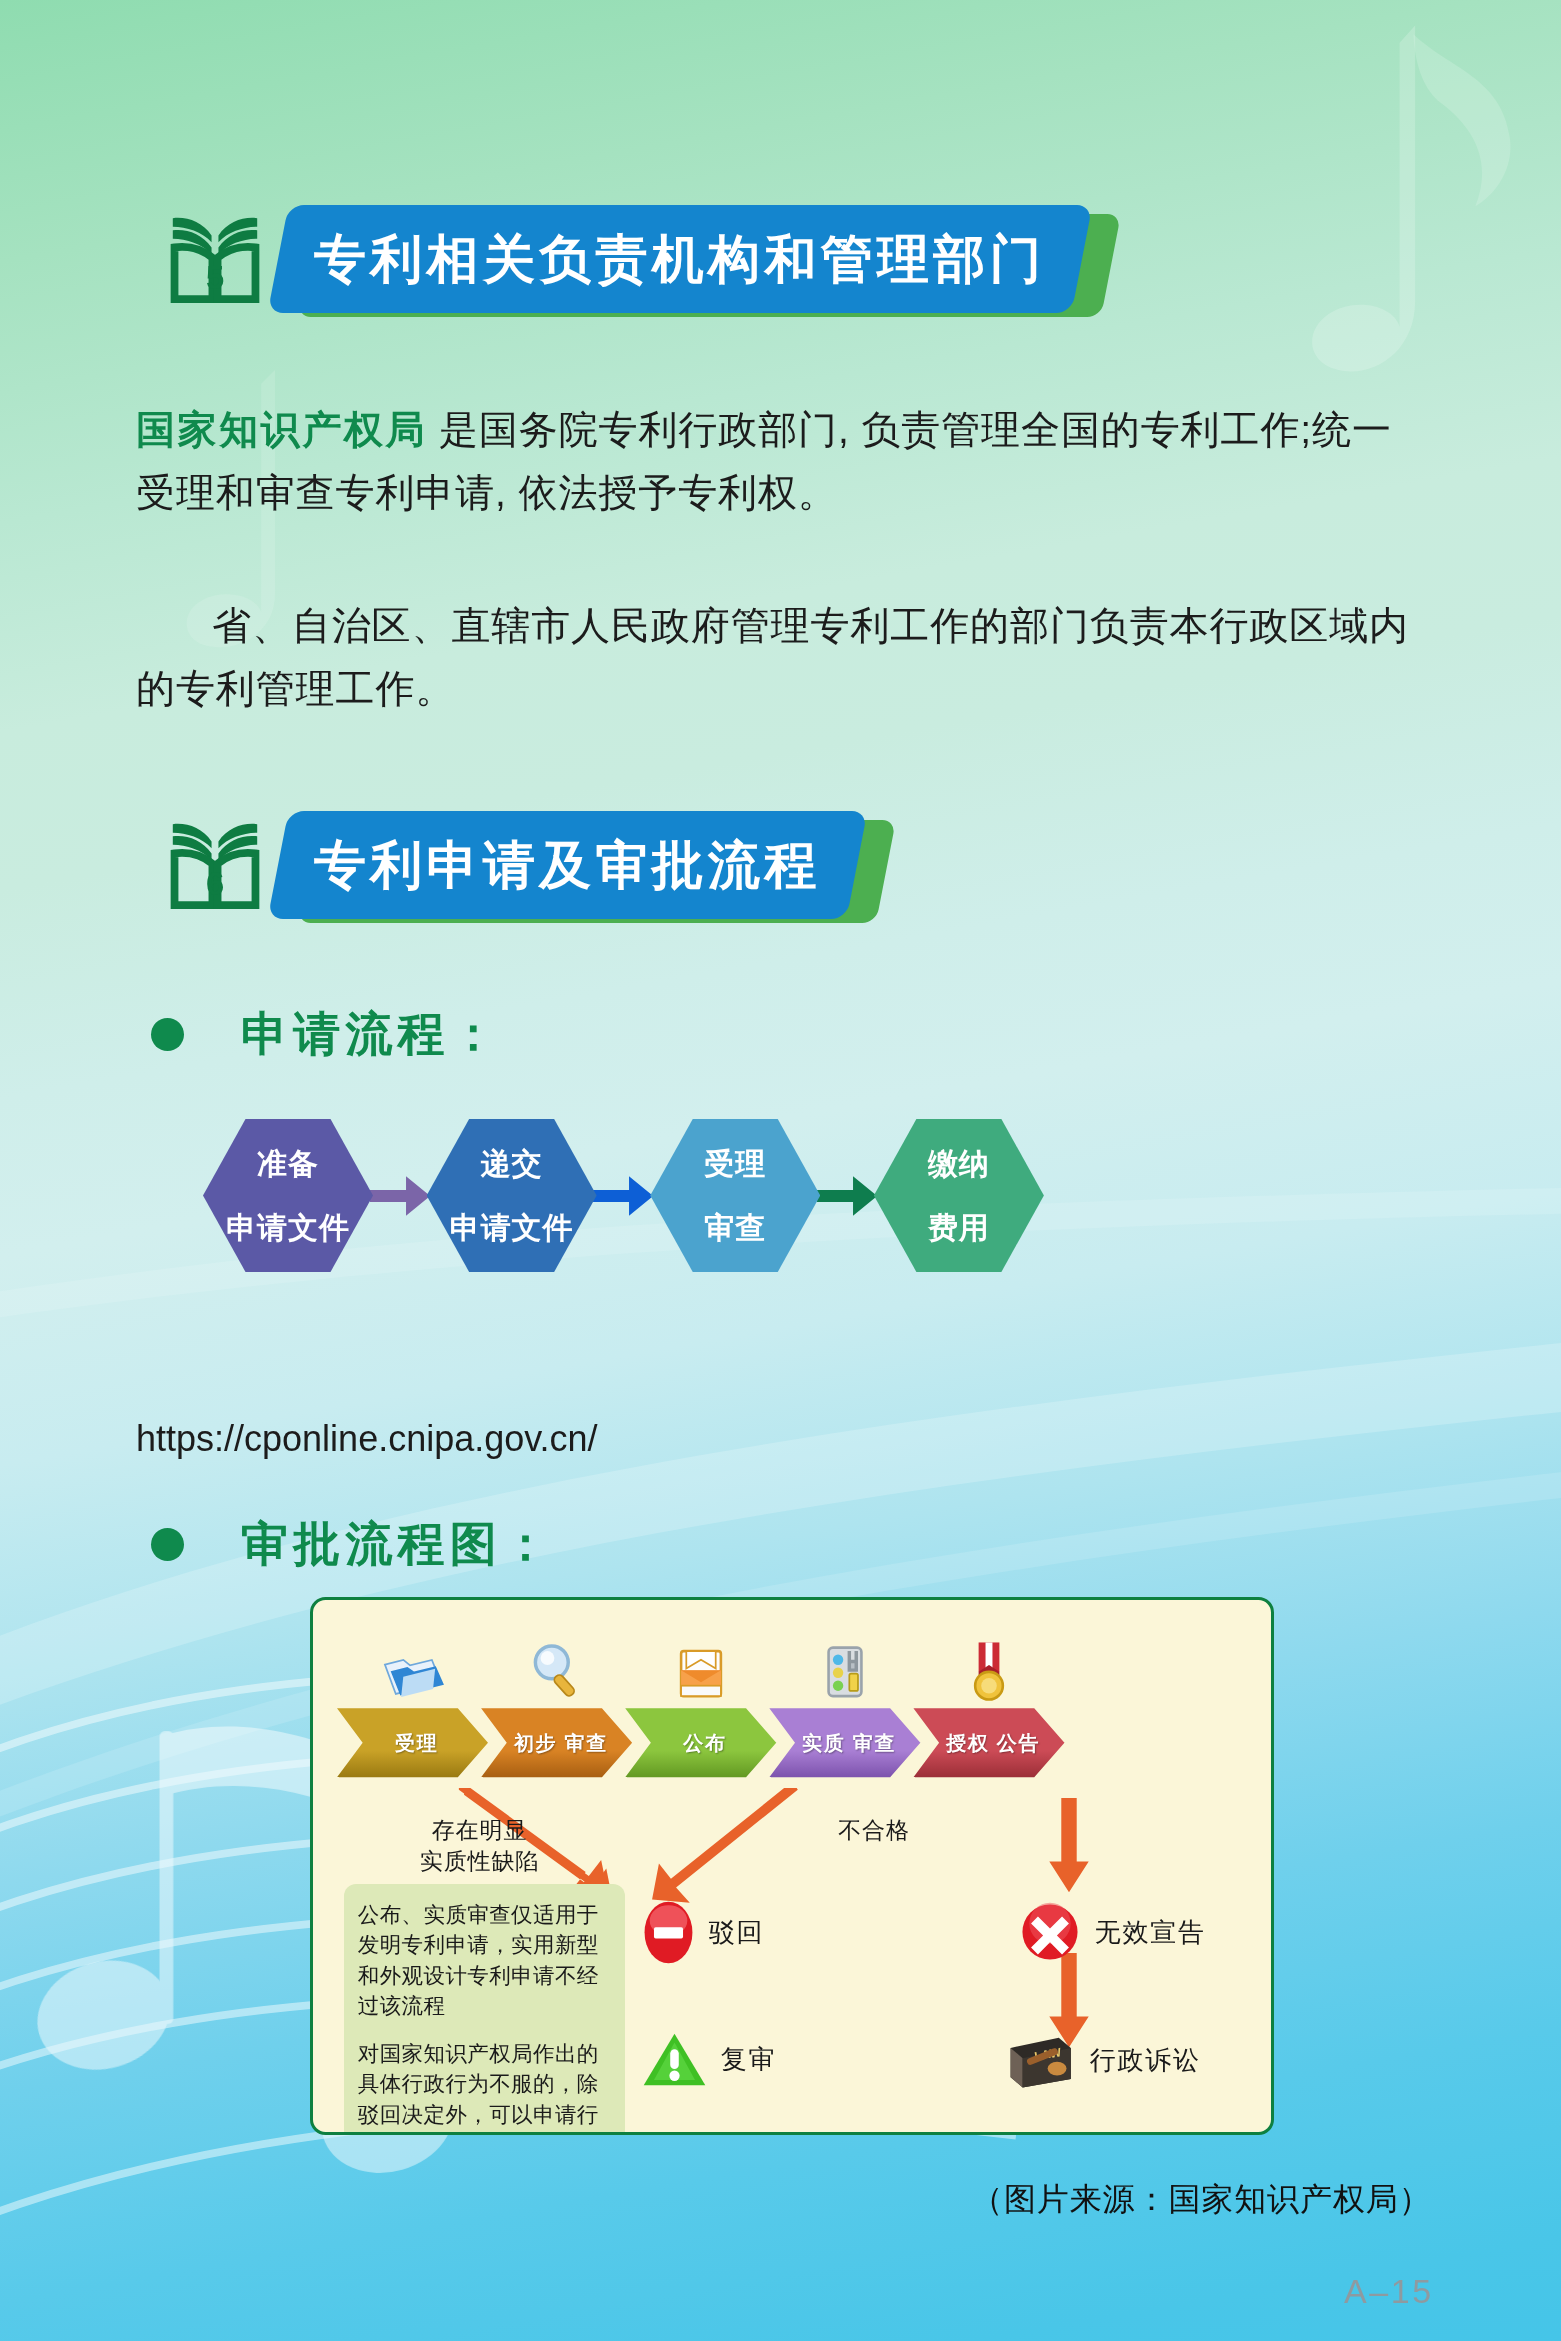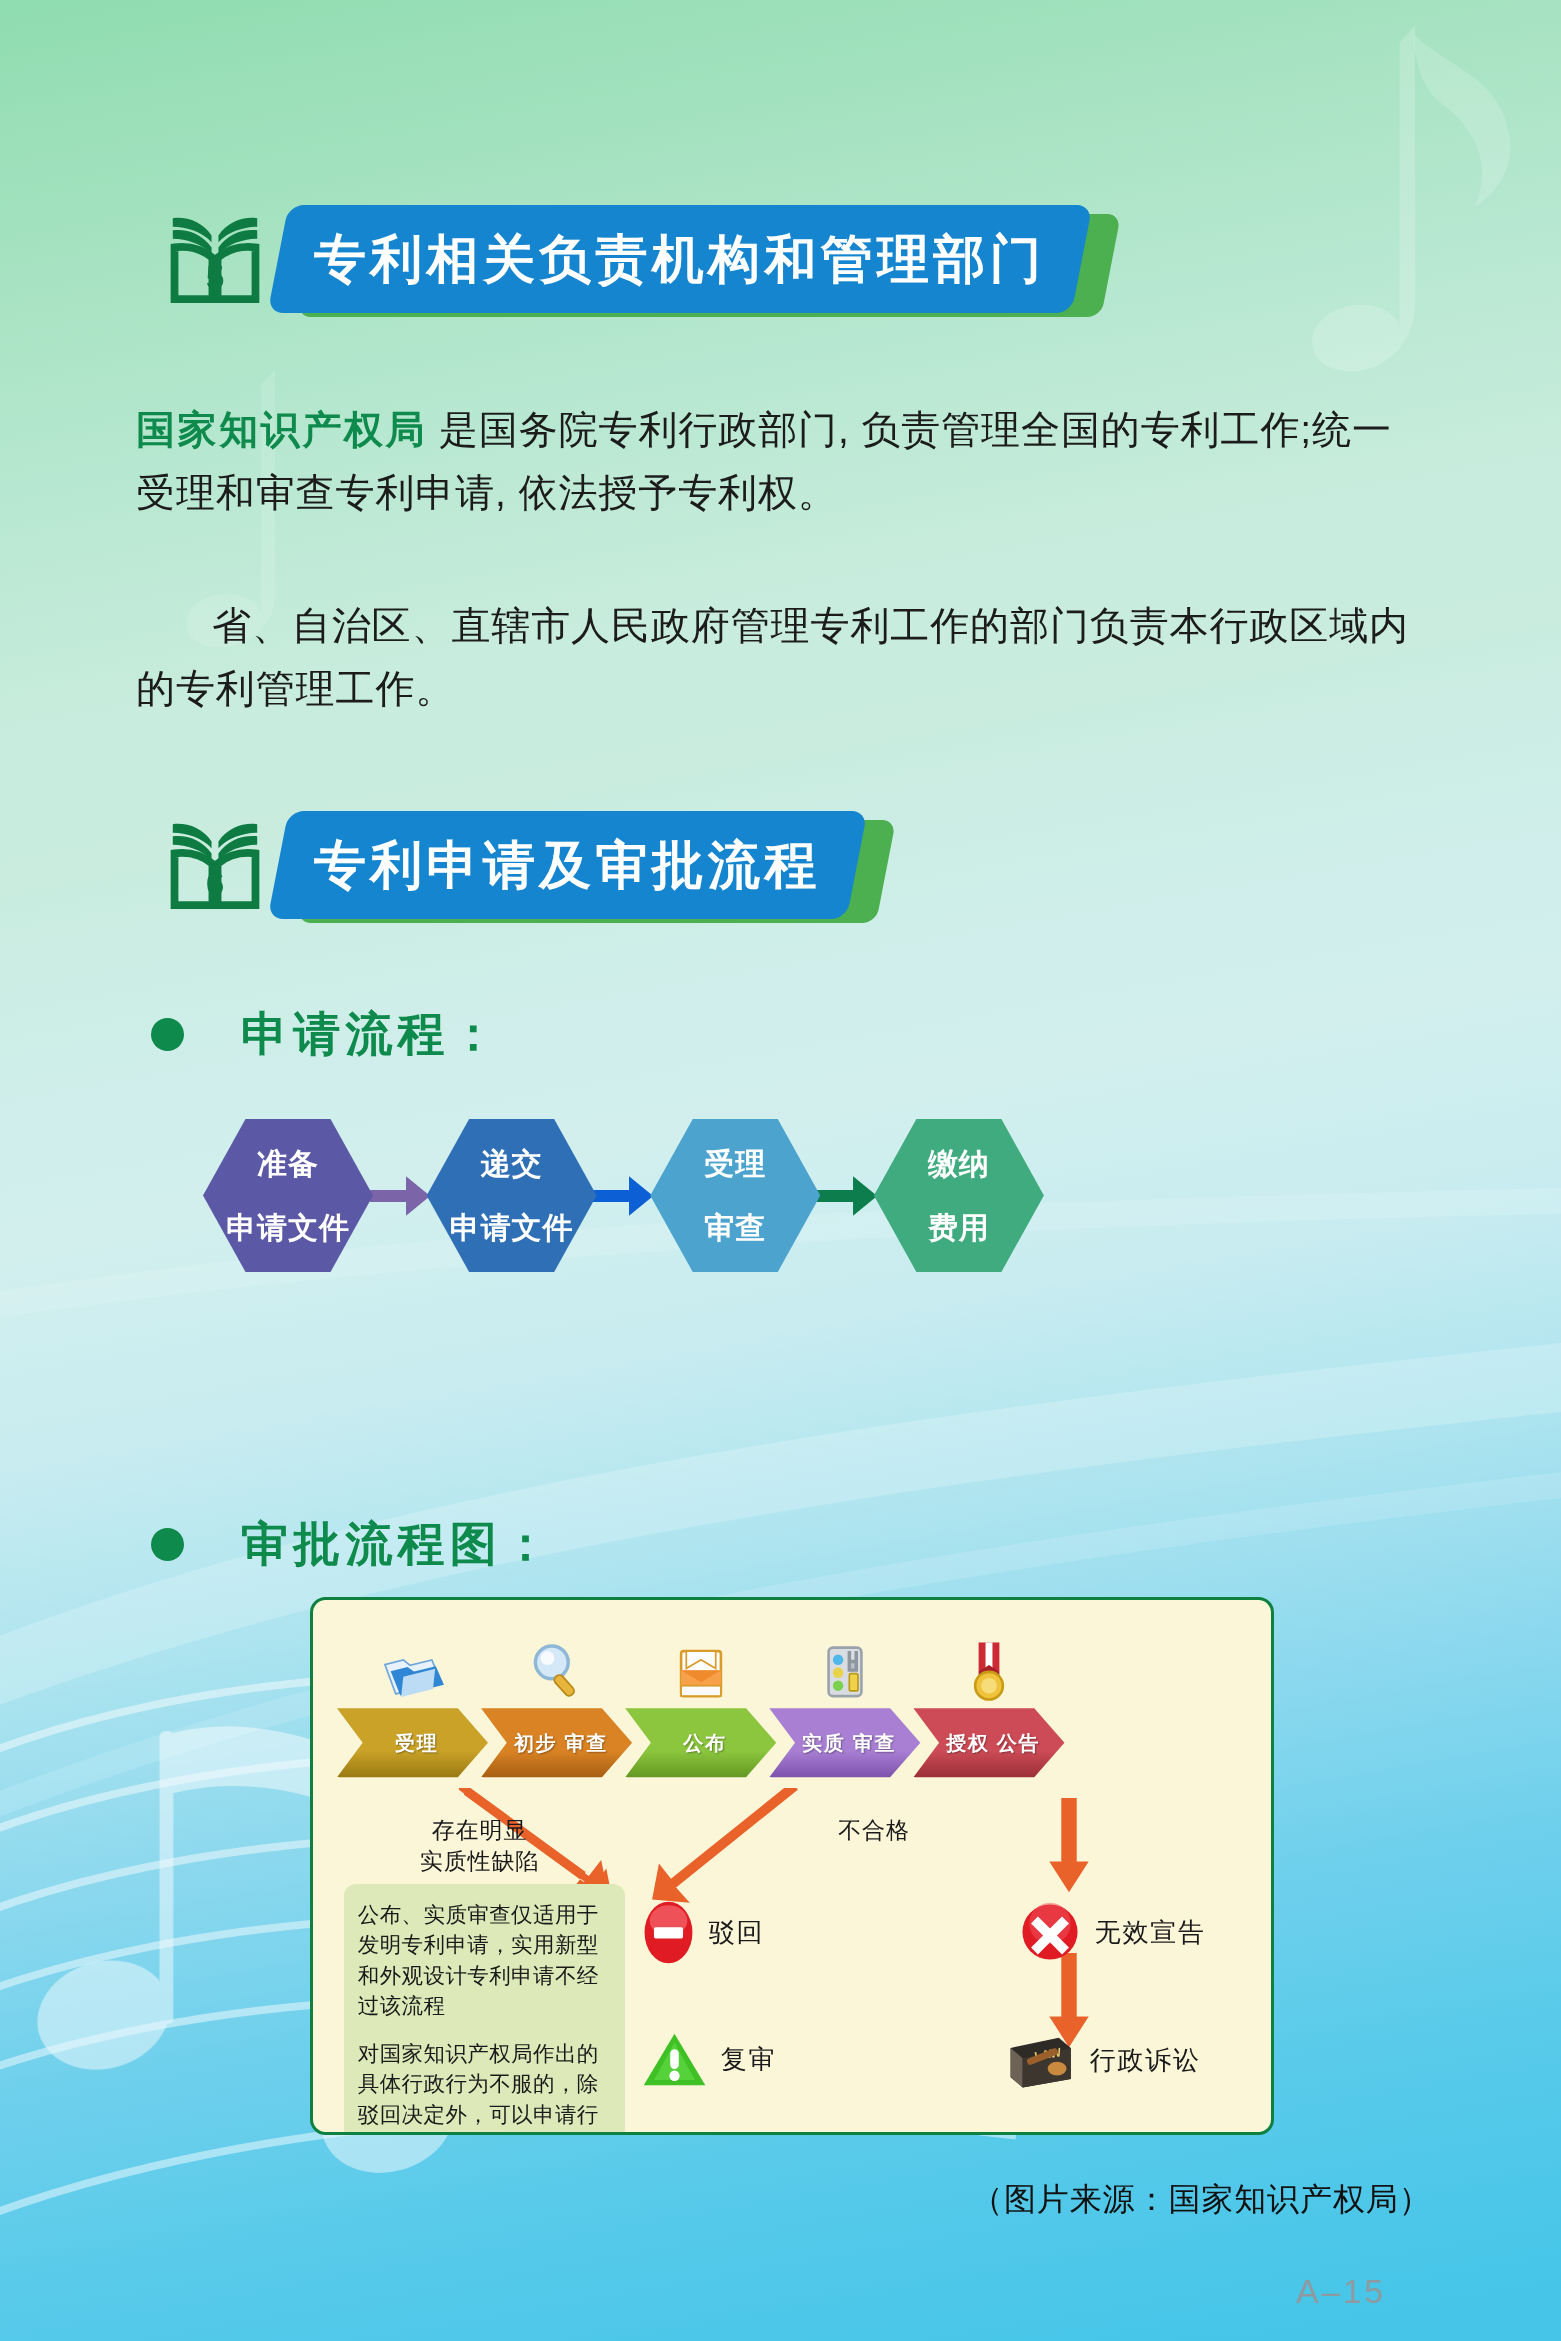--- a/index.html
+++ b/index.html
@@ -234,20 +234,21 @@
     <svg class="harrow" viewBox="0 0 74 58" id="ar2">
       <path d="M2 22 L44 22 L44 6 L72 29 L44 52 L44 36 L2 36 Z" fill="#0e7d4e"></path>
     </svg>
 
     <div class="hex" id="hx3" style="background: rgb(63, 171, 126);">
       <span>缴纳</span>
       <span>费用</span>
     </div>
   </div>
 
+  <div class="url-line" style="left:136px; top:1418px;">https://cponline.cnipa.gov.cn/</div>
 
   <div class="bullet-head" style="left:151px; top:1513px;">
     <div class="dot"></div>
     <div class="bh-text">审批流程图：</div>
   </div>
 
   <div class="fc-panel" style="left:310px; top:1597px; width:964px; height:538px;">
 
     <div class="fc-steps" style="left:24px; top:29px;">
 
@@ -387,16 +388,16 @@
         <path d="M24 34 L80 22 L80 58 L24 68 Z" fill="#3c362f"></path>
         <text x="54" y="34" font-size="14" font-family="Liberation Sans, sans-serif" font-weight="bold" fill="#e8c86a" text-anchor="middle" transform="rotate(-10 54 34)">LAW</text>
         <rect x="28" y="28" width="38" height="8" rx="4" fill="#9a5f2b" transform="rotate(-22 47 32)"></rect>
         <ellipse cx="64" cy="46" rx="11" ry="8" fill="#c98a3f"></ellipse>
       </svg>
       <span class="oc-text">行政诉讼</span>
     </div>
   </div>
 
   <div class="caption" style="left:971px; top:2178px;">（图片来源：国家知识产权局）</div>
-  <div class="pageno" style="left:1296px; top:2272px;">A–15</div>
+  <div class="pageno" style="left:1344px; top:2272px;">A–15</div>
 
 </div>
 
 
 </body></html>

